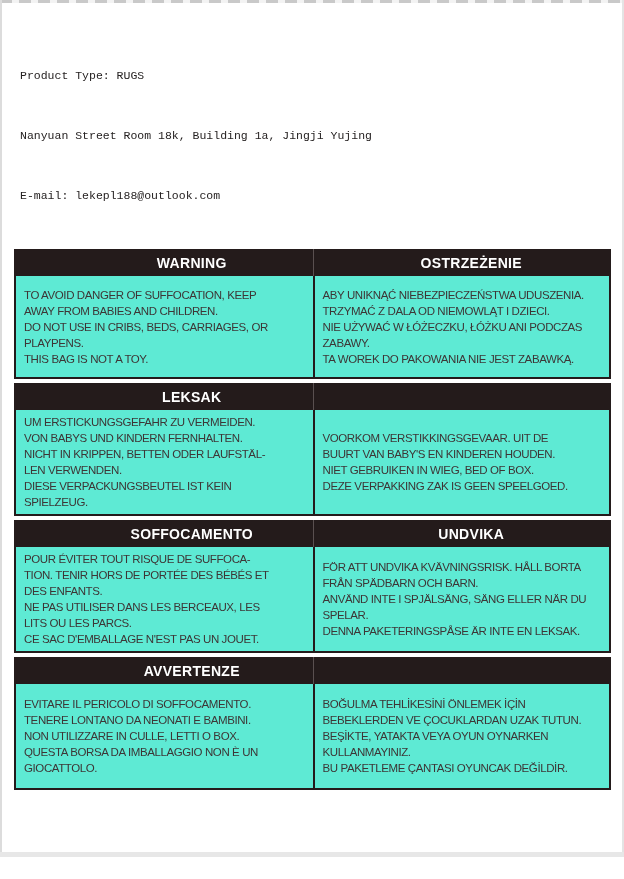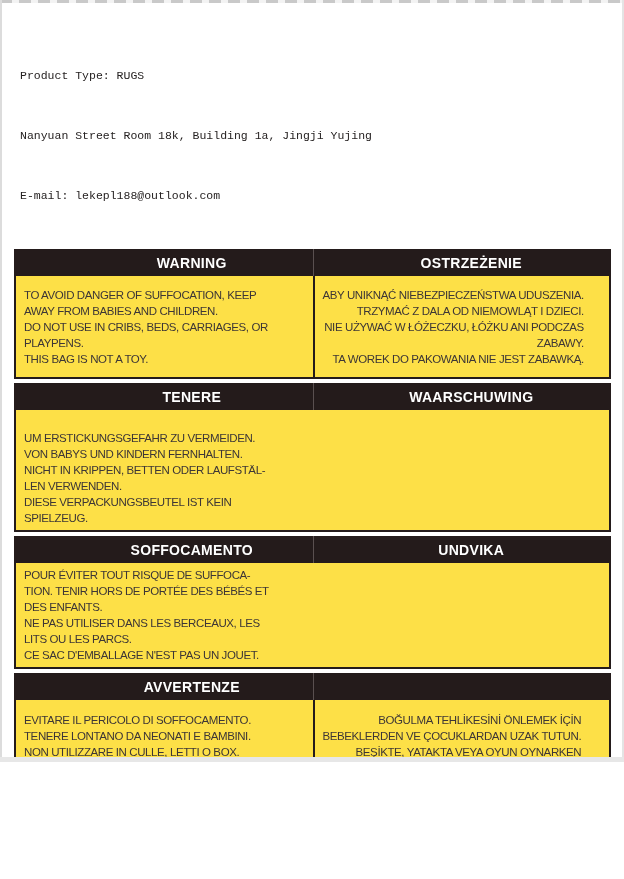--- a/index.html
+++ b/index.html
@@ -2,21 +2,21 @@
 <html><head>
 <meta charset="utf-8">
 <style>
   * { margin: 0; padding: 0; box-sizing: border-box; }
   html, body { background: #ffffff; }
   body { font-family: "Liberation Sans", sans-serif; }
 
   .page {
     position: relative;
     width: 624px;
-    height: 762px;
+    height: 857px;
     background: #ffffff;
     overflow: hidden;
   }
   .edge-top {
     position: absolute; top: 0; left: 0; right: 0; height: 3px;
     background: repeating-linear-gradient(90deg, #c9c9c9 0 12px, #f3f3f3 12px 19px);
   }
   .edge-left  { position: absolute; top: 0; bottom: 0; left: 0;  width: 2px; background: #dcdcdc; }
   .edge-right { position: absolute; top: 0; bottom: 0; right: 0; width: 2px; background: #e4e4e4; }
   .edge-bottom{ position: absolute; bottom: 0; left: 0; right: 0; height: 5px; background: #e7e7e7; }
@@ -54,35 +54,35 @@
     font-weight: 700;
     font-size: 14px;
     letter-spacing: 0.3px;
   }
 
   .t-body {
     display: grid;
     grid-template-columns: 1fr 1fr;
     border: 2px solid #241b1b;
     border-top: none;
-    background: #fde047;
+    background: #5eead4;
   }
   .cell {
     display: flex; align-items: center;
     padding: 4px 8px;
     font-size: 11.5px;
     line-height: 16px;
     letter-spacing: -0.4px;
     color: #3d3636;
     white-space: pre;
     overflow: hidden;
   }
-  .cell.divided { border-left: 2px solid #241b1b; text-align: right; }
+  .cell.divided { border-left: 2px solid #241b1b; }
   .h1 { min-height: 101px; }
-  .h2 { min-height: 101px; margin-top: 16px; }
+  .h2 { min-height: 101px; }
   .h3 { min-height: 96px; }
   .h4 { min-height: 104px; }
 </style>
 </head>
 <body>
 
 <div class="page">
   <div class="edge-top"></div>
   <div class="edge-left"></div>
   <div class="edge-right"></div>
@@ -109,45 +109,53 @@
         <div class="cell h1 divided">ABY UNIKNĄĆ NIEBEZPIECZEŃSTWA UDUSZENIA.
 TRZYMAĆ Z DALA OD NIEMOWLĄT I DZIECI.
 NIE UŻYWAĆ W ŁÓŻECZKU, ŁÓŻKU ANI PODCZAS
 ZABAWY.
 TA WOREK DO PAKOWANIA NIE JEST ZABAWKĄ.</div>
       </div>
     </div>
 
     <div class="t-row">
       <div class="bar">
-        <div class="bar-cell">TENERE</div>
-        <div class="bar-cell">WAARSCHUWING</div>
+        <div class="bar-cell">LEKSAK</div>
       </div>
       <div class="t-body">
         <div class="cell h2">UM ERSTICKUNGSGEFAHR ZU VERMEIDEN.
 VON BABYS UND KINDERN FERNHALTEN.
 NICHT IN KRIPPEN, BETTEN ODER LAUFSTÄL-
 LEN VERWENDEN.
 DIESE VERPACKUNGSBEUTEL IST KEIN
 SPIELZEUG.</div>
+        <div class="cell h2 divided">VOORKOM VERSTIKKINGSGEVAAR. UIT DE
+BUURT VAN BABY'S EN KINDEREN HOUDEN.
+NIET GEBRUIKEN IN WIEG, BED OF BOX.
+DEZE VERPAKKING ZAK IS GEEN SPEELGOED.</div>
       </div>
     </div>
 
     <div class="t-row">
       <div class="bar">
         <div class="bar-cell">SOFFOCAMENTO</div>
         <div class="bar-cell">UNDVIKA</div>
       </div>
       <div class="t-body">
         <div class="cell h3">POUR ÉVITER TOUT RISQUE DE SUFFOCA-
 TION. TENIR HORS DE PORTÉE DES BÉBÉS ET
 DES ENFANTS.
 NE PAS UTILISER DANS LES BERCEAUX, LES
 LITS OU LES PARCS.
 CE SAC D'EMBALLAGE N'EST PAS UN JOUET.</div>
+        <div class="cell h3 divided">FÖR ATT UNDVIKA KVÄVNINGSRISK. HÅLL BORTA
+FRÅN SPÄDBARN OCH BARN.
+ANVÄND INTE I SPJÄLSÄNG, SÄNG ELLER NÄR DU
+SPELAR.
+DENNA PAKETERINGSPÅSE ÄR INTE EN LEKSAK.</div>
       </div>
     </div>
 
     <div class="t-row">
       <div class="bar">
         <div class="bar-cell">AVVERTENZE</div>
       </div>
       <div class="t-body">
         <div class="cell h4">EVITARE IL PERICOLO DI SOFFOCAMENTO.
 TENERE LONTANO DA NEONATI E BAMBINI.

